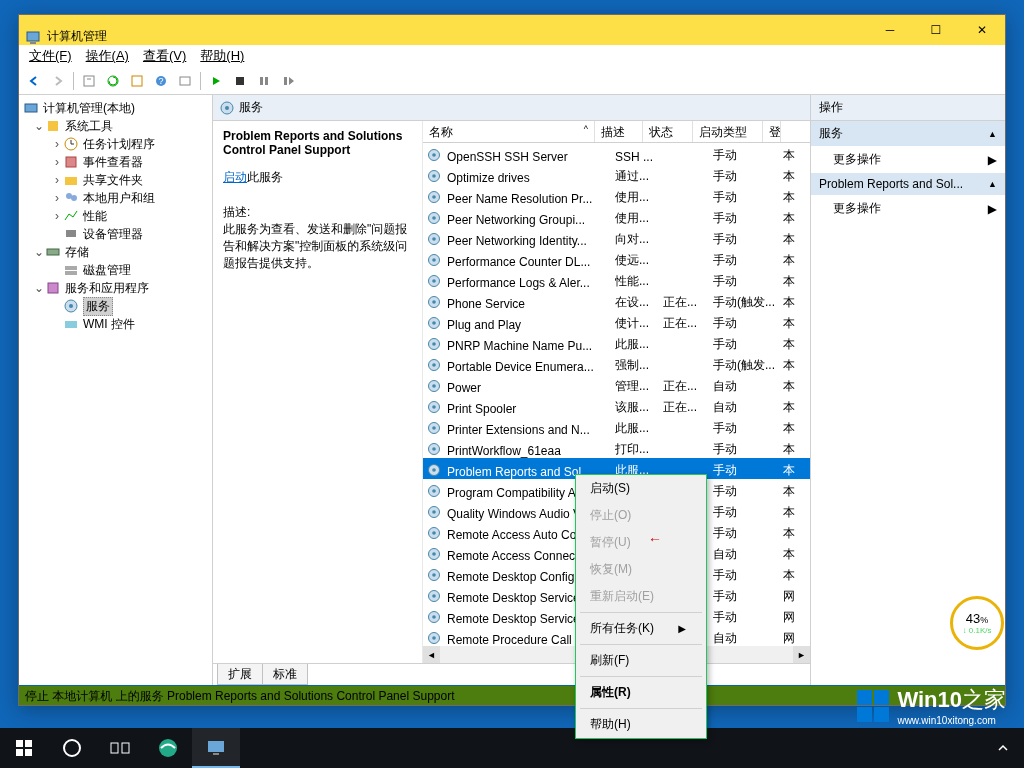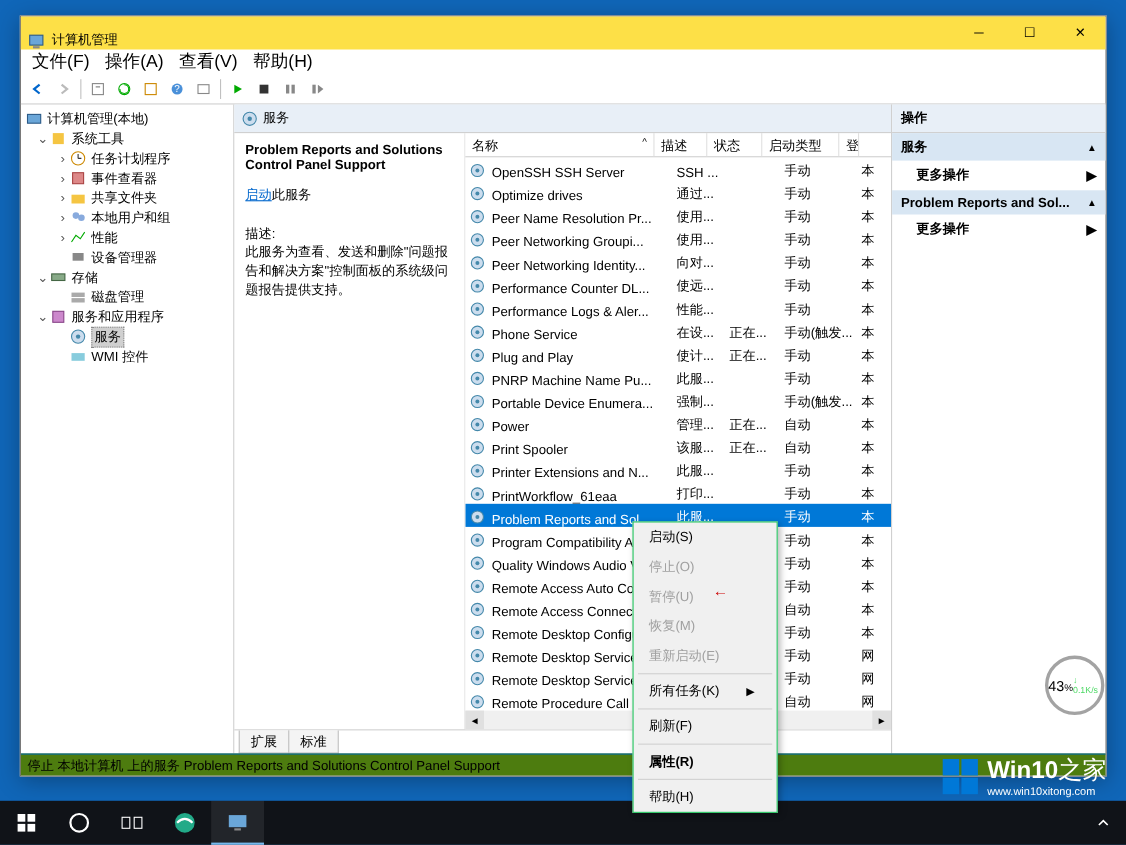--- a/index.html
+++ b/index.html
@@ -3,21 +3,21 @@
 <meta charset="utf-8">
 <style>
 * { box-sizing: border-box; margin: 0; padding: 0; font-family: "Microsoft YaHei", "Segoe UI", Tahoma, sans-serif; }
 body { background: #1066b8; width: 1024px; height: 768px; position: relative; overflow: hidden; }
 .win { position: absolute; left: 18px; top: 14px; width: 988px; height: 692px; background: #fff; border: 1px solid #6b6b6b; box-shadow: 0 4px 20px rgba(0,0,0,0.3); display: flex; flex-direction: column; }
 .titlebar { height: 30px; display: flex; align-items: flex-end; padding-left: 6px; background: #fde047; }
 .titlebar .ico { width: 16px; height: 16px; margin-right: 6px; display: inline-flex; }
 .titlebar .ttl { font-size: 12px; }
 .titlebar .btns { margin-left: auto; display: flex; }
 .titlebar .btns > div { width: 46px; height: 30px; display: flex; align-items: center; justify-content: center; font-size: 12px; }
-.menubar { height: 22px; display: flex; align-items: center; padding-left: 4px; font-size: 16px; gap: 2px; }
+.menubar { height: 22px; display: flex; align-items: center; padding-left: 4px; font-size: 13px; gap: 2px; text-decoration: underline; }
 .menubar span { padding: 2px 6px; }
 .toolbar { height: 28px; display: flex; align-items: center; padding-left: 4px; gap: 2px; border-bottom: 1px solid #d0d0d0; }
 .toolbar .tbtn { width: 22px; height: 22px; display: flex; align-items: center; justify-content: center; border: 1px solid transparent; }
 .toolbar .sep { width: 1px; height: 18px; background: #c0c0c0; margin: 0 2px; }
 .body { flex: 1; display: flex; min-height: 0; }
 .tree { width: 194px; border-right: 1px solid #d0d0d0; padding: 4px 0 4px 2px; font-size: 12px; overflow: hidden; }
 .tr-row { display: flex; align-items: center; height: 18px; white-space: nowrap; }
 .tr-row .exp { width: 12px; text-align: center; color: #555; }
 .tr-row .ico { width: 16px; height: 16px; margin-right: 4px; display: inline-flex; align-items: center; justify-content: center; }
 .tr-row.sel { background: transparent; }
@@ -37,34 +37,34 @@
 .lr.sel { background: #0078d7; color: #fff; }
 .lr .ic { width: 16px; height: 16px; margin-left: 4px; margin-right: 4px; flex-shrink: 0; }
 .lr > div { overflow: hidden; text-overflow: ellipsis; padding-right: 4px; }
 .c-name { width: 168px; }
 .c-desc { width: 48px; }
 .c-stat { width: 50px; }
 .c-start { width: 70px; }
 .c-log { width: 18px; }
 .tabs { height: 22px; display: flex; border-top: 1px solid #d0d0d0; font-size: 12px; padding-left: 4px; }
 .tabs span { padding: 2px 10px; border: 1px solid #c0c0c0; border-top: none; margin-right: -1px; background: #f4f4f4; }
-.actions { width: 194px; display: flex; flex-direction: column; font-weight: bold; }
+.actions { width: 194px; display: flex; flex-direction: column; }
 .act-hdr { height: 26px; background: #e8eff7; border-bottom: 1px solid #d0d0d0; padding: 4px 8px; font-size: 12px; }
 .act-sec { background: #d8e6f3; padding: 4px 8px; font-size: 12px; display: flex; align-items: center; }
 .act-sec .car { margin-left: auto; font-size: 9px; }
 .act-item { padding: 5px 8px 5px 22px; font-size: 12px; display: flex; align-items: center; }
 .act-item .car { margin-left: auto; }
 .ctx { position: absolute; left: 575px; top: 474px; width: 132px; background: #f0f0f0; border: 1px solid #22c55e; box-shadow: 2px 2px 6px rgba(0,0,0,0.3); font-size: 12px; z-index: 100; }
 .ctx .ci { padding: 5px 20px 5px 14px; display: flex; align-items: center; }
 .ctx .ci.dis { color: #a0a0a0; }
 .ctx .ci .car { margin-left: auto; font-size: 10px; }
 .ctx hr { border: none; border-top: 1px solid #d0d0d0; margin: 2px 4px; }
 .arrow { position: absolute; left: 648px; top: 529px; z-index: 101; color: #c00; font-size: 14px; font-weight: bold; }
 .status { height: 20px; background: #4d7c0f; border-top: 1px solid #0369a1; font-size: 12px; padding: 2px 6px; }
-.badge { position: absolute; right: 20px; bottom: 118px; width: 54px; height: 54px; border-radius: 50%; background: #fff; border: 3px solid #a3a3a3; display: flex; flex-direction: row; align-items: center; justify-content: center; font-size: 13px; z-index: 50; }
+.badge { position: absolute; right: 20px; bottom: 118px; width: 54px; height: 54px; border-radius: 50%; background: #fff; border: 3px solid #eab308; display: flex; flex-direction: column; align-items: center; justify-content: center; font-size: 13px; z-index: 50; }
 .badge .sub { font-size: 8px; color: #4cd964; }
 .logo { position: absolute; right: 18px; bottom: 42px; color: #fff; font-size: 22px; font-weight: bold; display: flex; align-items: center; gap: 8px; }
 .logo .sq { width: 32px; height: 32px; display: grid; grid-template: 1fr 1fr / 1fr 1fr; gap: 2px; }
 .logo .sq div { background: #0078d7; }
 .logo .sub2 { font-size: 10px; font-weight: normal; display: block; }
 .taskbar { position: absolute; left: 0; bottom: 0; width: 1024px; height: 40px; background: #101318; display: flex; align-items: center; }
 .taskbar .tb { width: 48px; height: 40px; display: flex; align-items: center; justify-content: center; color: #fff; }
 .taskbar .tb.active { border-bottom: 2px solid #76b9ed; background: rgba(255,255,255,0.08); }
 .taskbar .right { margin-left: auto; display: flex; align-items: center; padding-right: 6px; }
 .hscroll { height: 17px; background: #f0f0f0; display: flex; align-items: center; }

